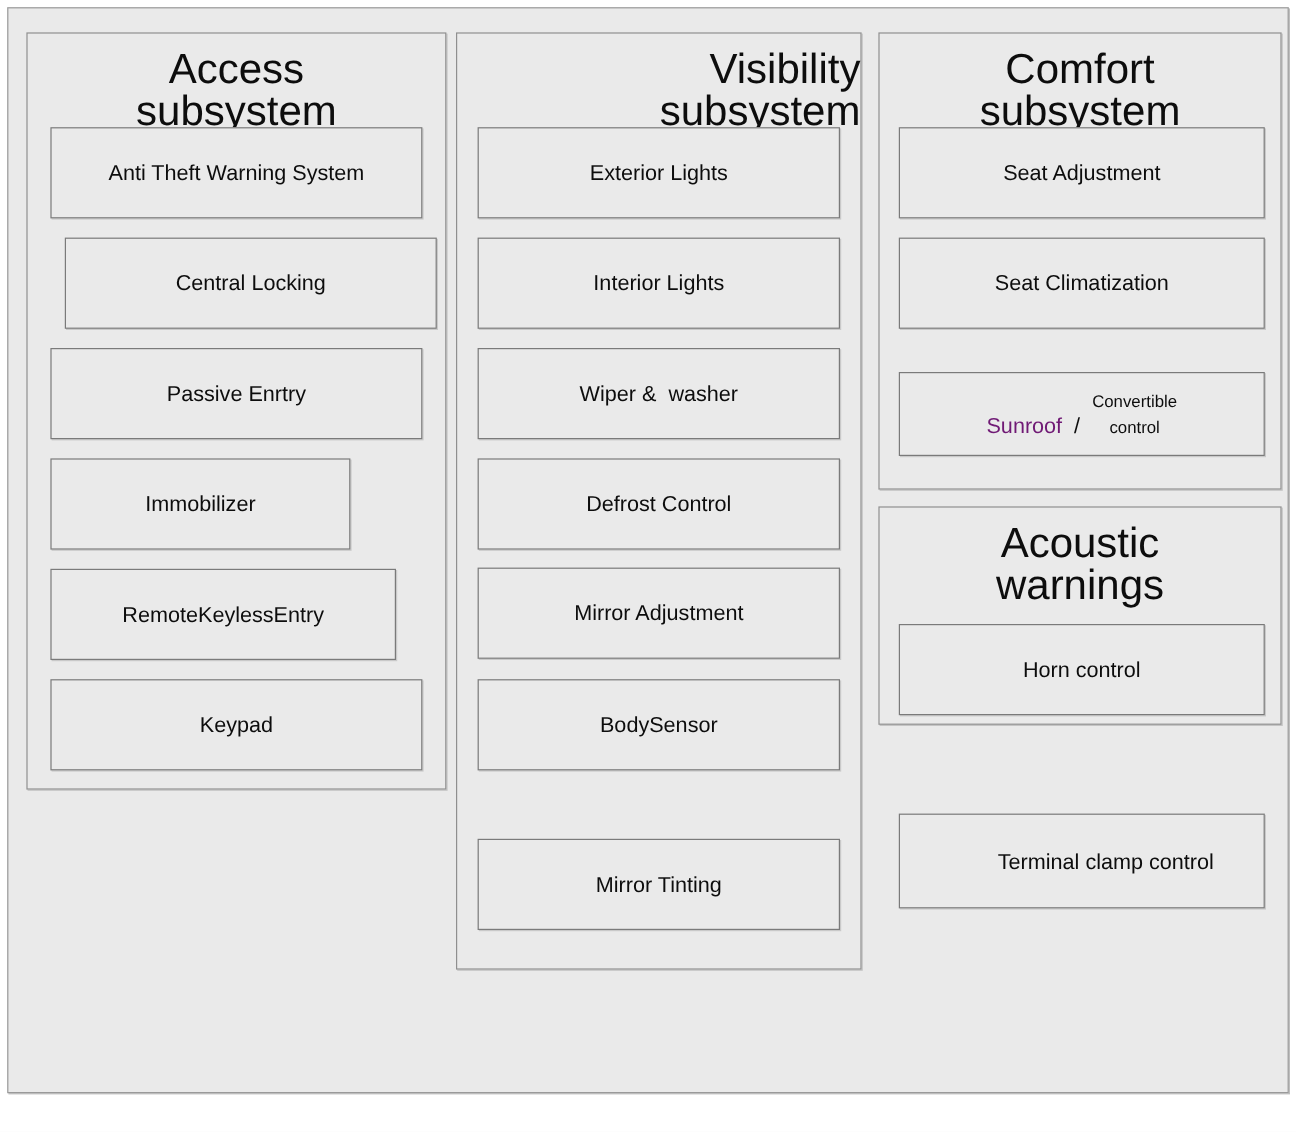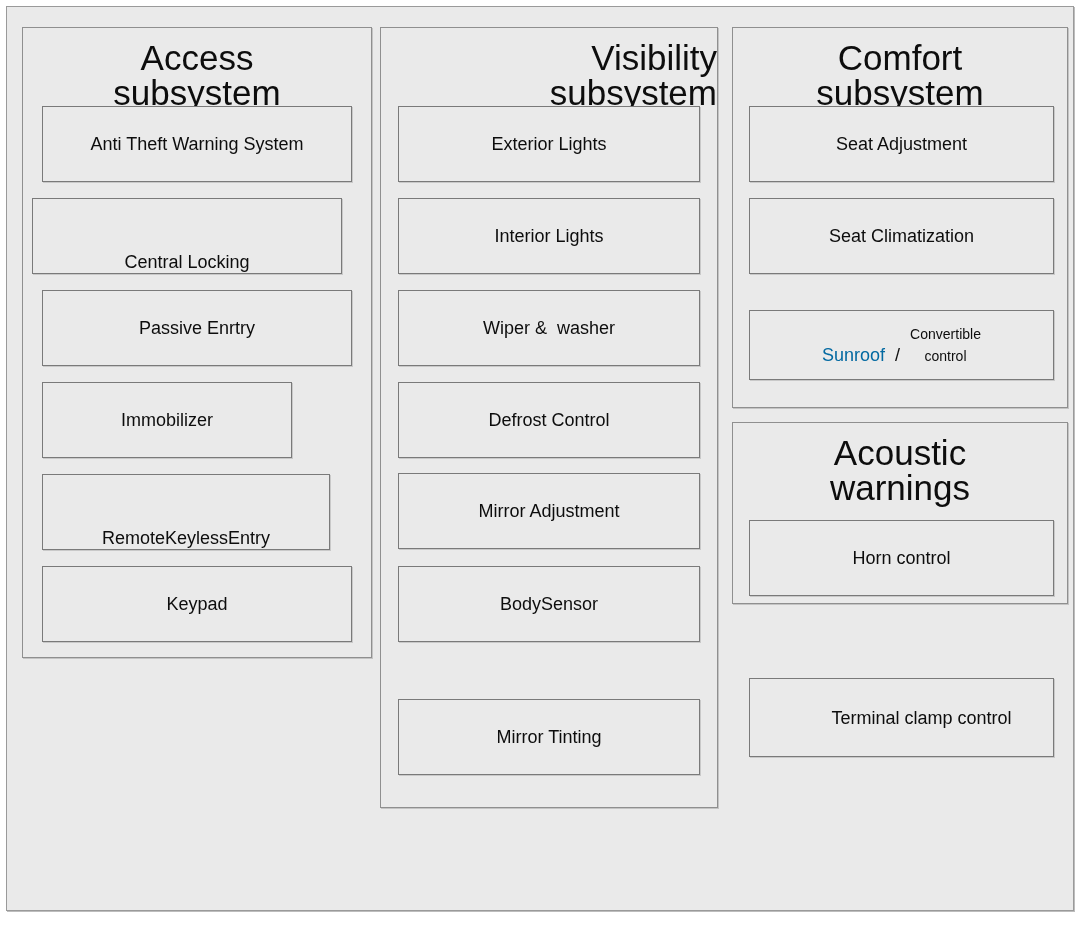--- a/index.html
+++ b/index.html
@@ -76,21 +76,21 @@
     display: flex;
     align-items: flex-end;
     justify-content: center;
     width: 100%;
     padding: 0 10px;
     box-sizing: border-box;
   }
   .split-left {
     font-size: 18px;
     line-height: 22px;
-    color: #0369a1;
+    color: #701a75;
     white-space: pre;
     padding-bottom: 1px;
   }
   .split-sep {
     font-size: 18px;
     line-height: 22px;
     color: #0d0d0d;
     padding: 0 10px 1px 10px;
   }
   .split-right {
@@ -109,30 +109,30 @@
   <div class="blk frame" style="left:6px; top:6px; width:1068px; height:905px;"></div>
 
   <div class="blk panel" style="left:22px; top:27px; width:350px; height:631px;">
     <div class="panel-title" style="top:12px;">Access
 subsystem</div>
   </div>
 
   <div class="blk leaf" style="left:42px; top:106px; width:310px; height:76px;">
     <span class="leaf-label">Anti Theft Warning System</span>
   </div>
-  <div class="blk leaf" style="left:32px; top:198px; width:310px; height:76px;align-items:flex-end;">
+  <div class="blk leaf" style="left:54px; top:198px; width:310px; height:76px;">
     <span class="leaf-label">Central Locking</span>
   </div>
   <div class="blk leaf" style="left:42px; top:290px; width:310px; height:76px;">
     <span class="leaf-label">Passive Enrtry</span>
   </div>
   <div class="blk leaf" style="left:42px; top:382px; width:250px; height:76px;">
     <span class="leaf-label">Immobilizer</span>
   </div>
-  <div class="blk leaf" style="left:42px; top:474px; width:288px; height:76px;align-items:flex-end;">
+  <div class="blk leaf" style="left:42px; top:474px; width:288px; height:76px;">
     <span class="leaf-label">RemoteKeylessEntry</span>
   </div>
   <div class="blk leaf" style="left:42px; top:566px; width:310px; height:76px;">
     <span class="leaf-label">Keypad</span>
   </div>
 
   <div class="blk panel" style="left:380px; top:27px; width:338px; height:781px;">
     <div class="panel-title" style="top:12px;text-align:right;">Visibility
 subsystem</div>
   </div>

